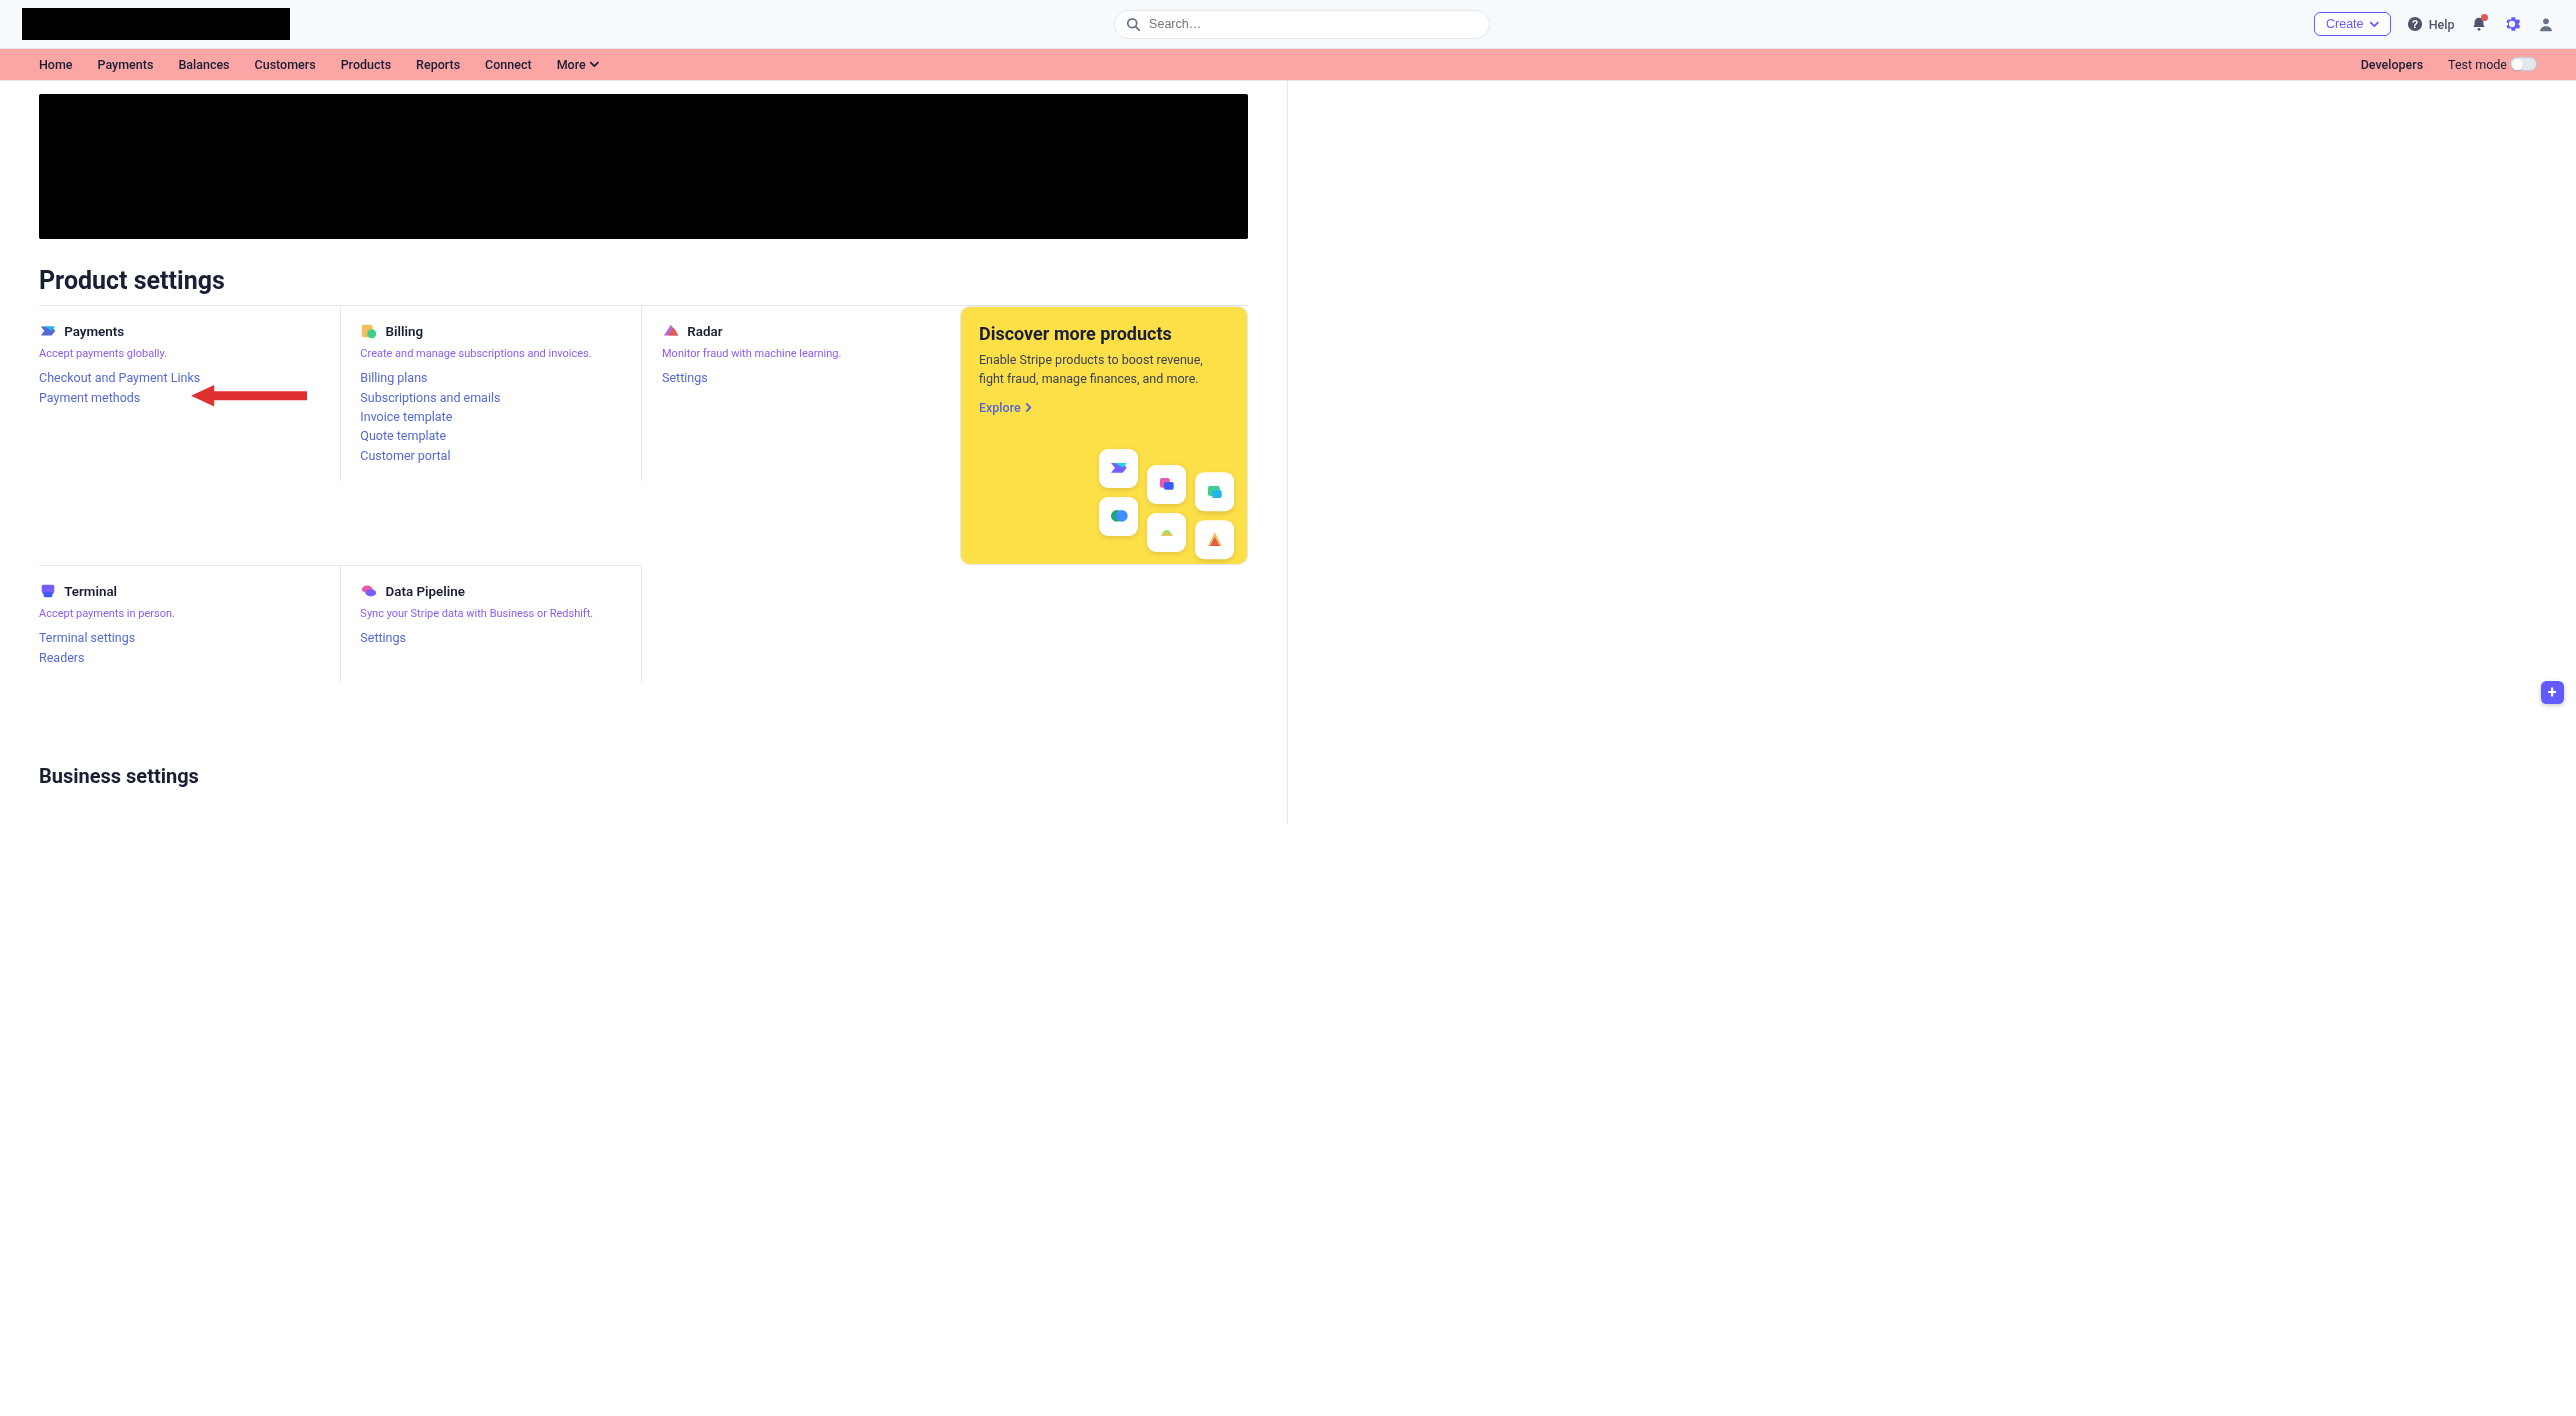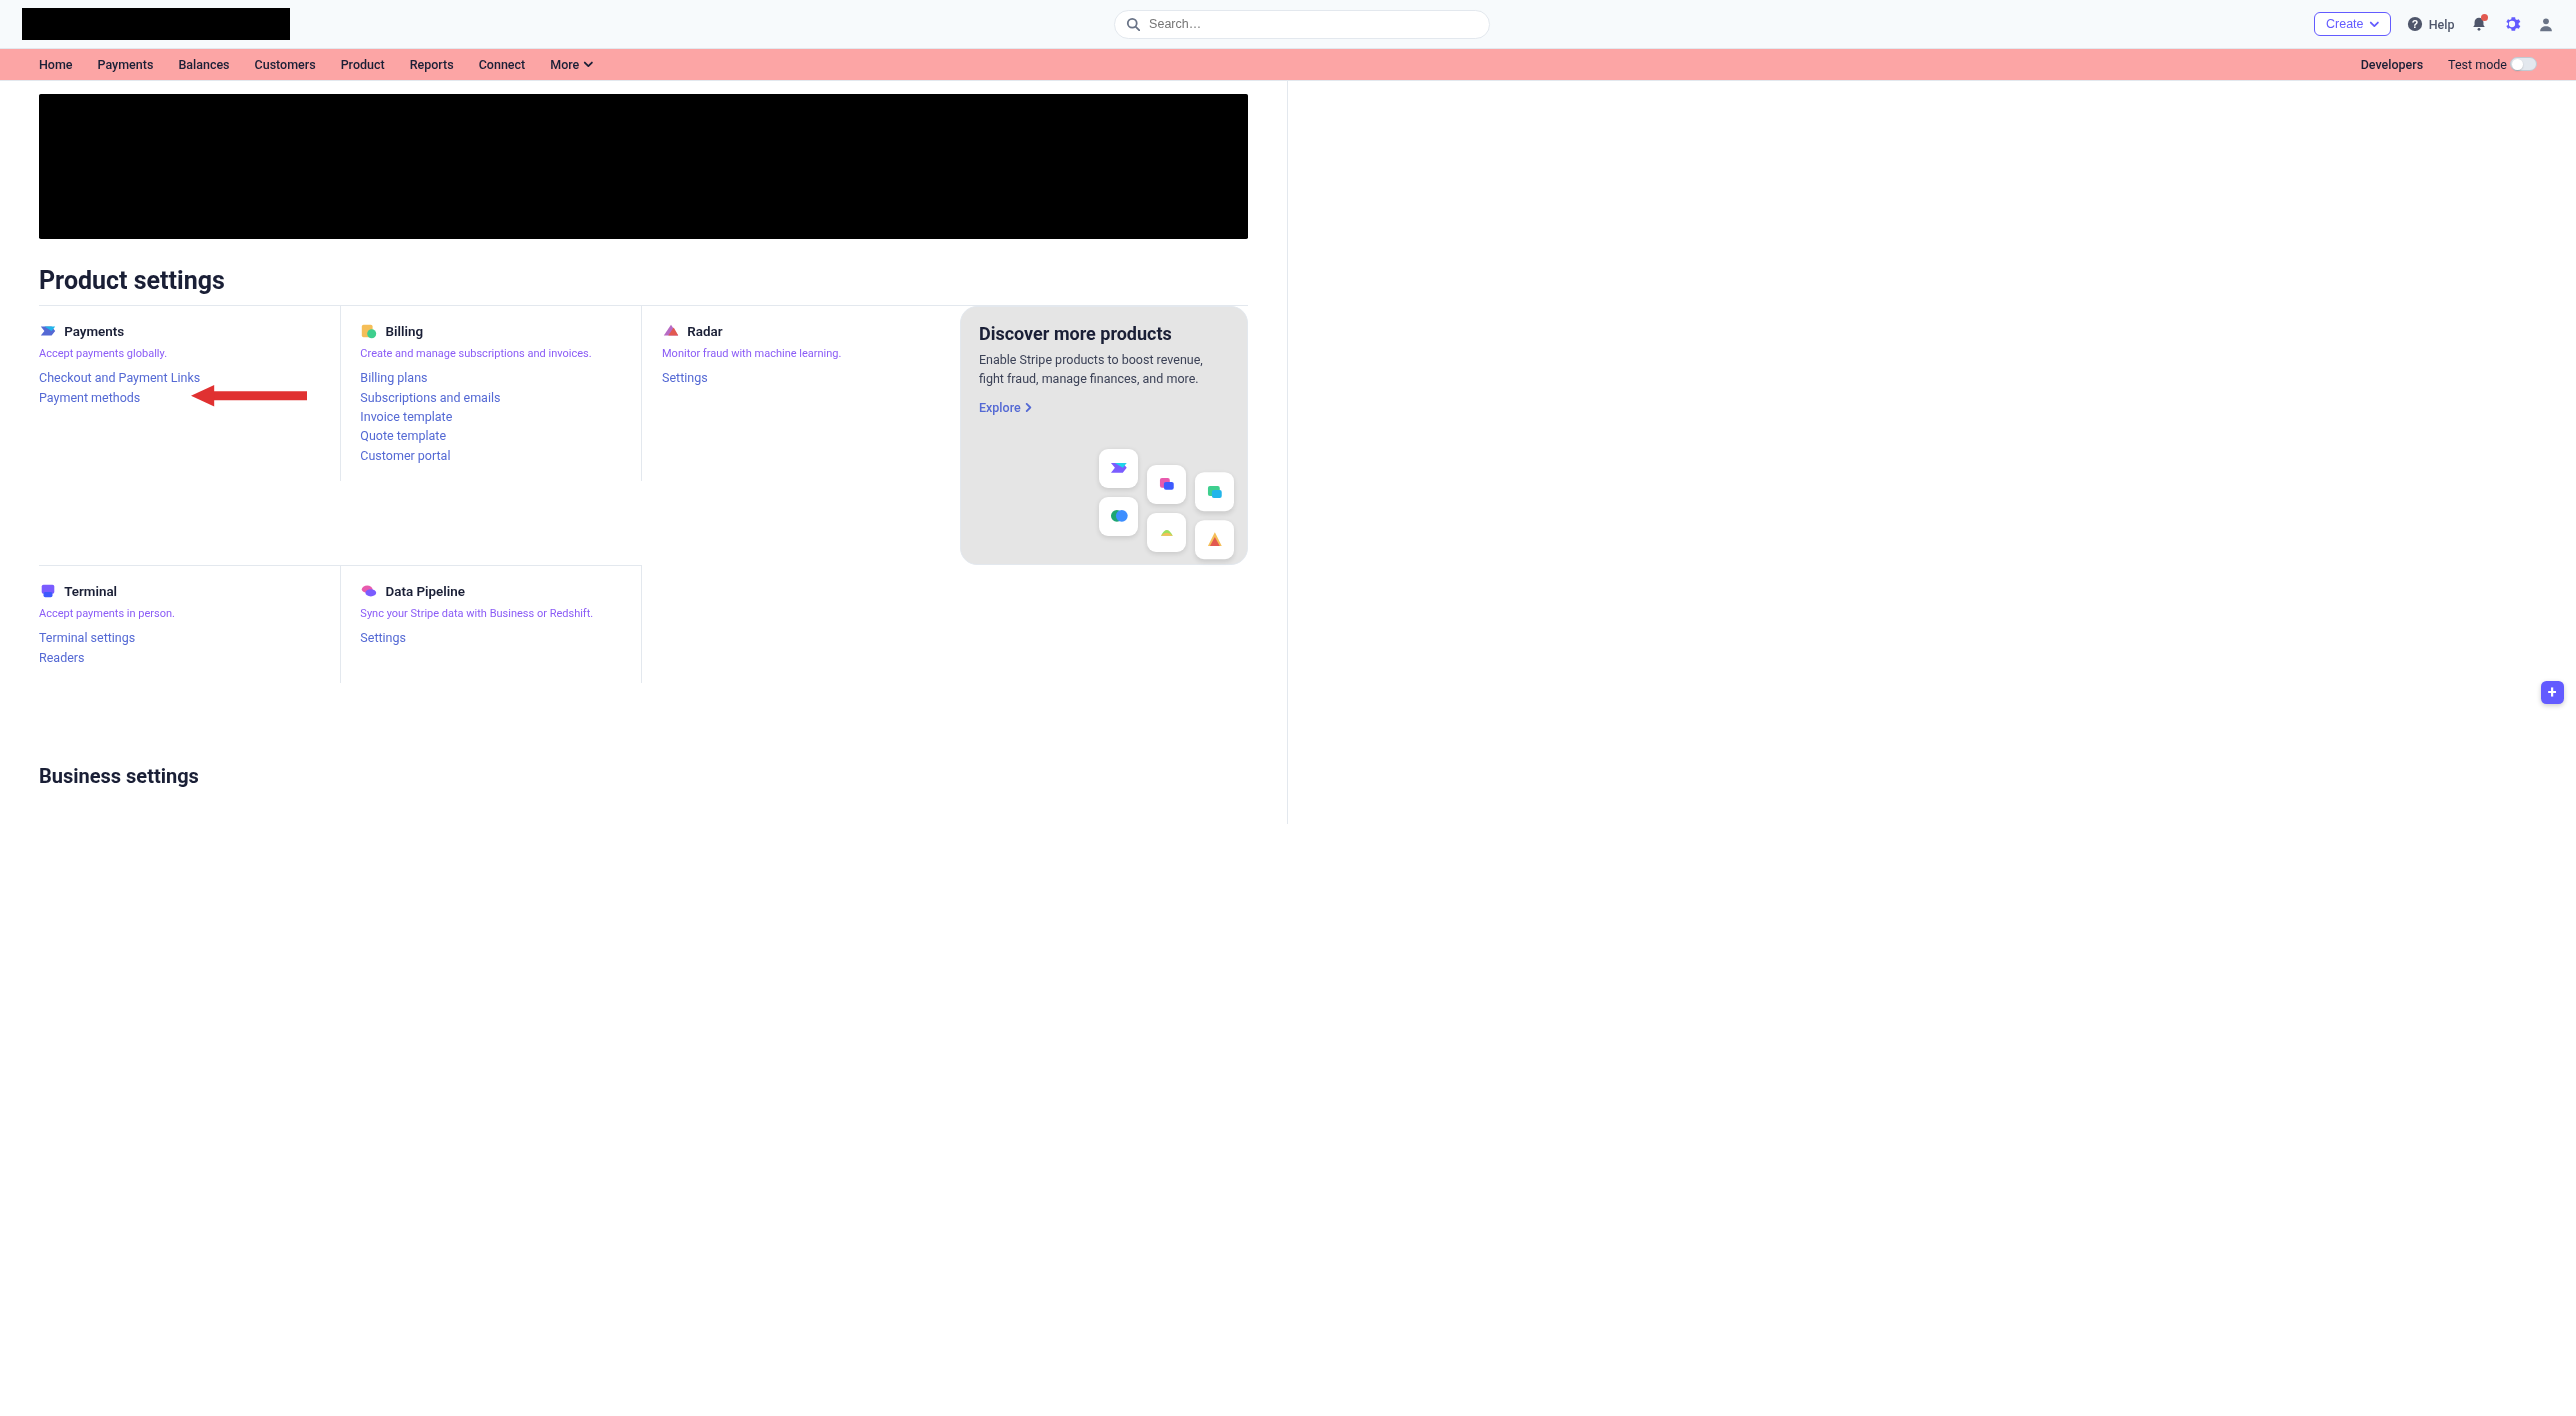--- a/index.html
+++ b/index.html
@@ -116,23 +116,23 @@
     display:block; color:var(--link); text-decoration:none; font-size:12.5px; line-height:1.55; cursor:pointer;
   }
 
   .prod-icon { width:18px; height:18px; border-radius:3.6px; }
 
   
   .promo {
     grid-row: span 2;
     margin-left:16px;
     border:0.9px solid var(--border);
-    border-radius:17px;
+    border-radius:10px;
     padding:16px 18px;
-    background:#e5e5e5;
+    background:#fde047;
     position:relative;
     min-height:259px;
   }
   .promo h2 { font-size:18px; margin:0 0 7.2px 0; font-weight:700;}
   .promo p { font-size:12.5px; color:#3c4257; margin:0 0 12.5px 0; line-height:1.45;}
   .promo .explore { color:var(--link); font-weight:500; cursor:pointer; display:flex; align-items:center; gap:3.6px;}
   .promo-art {
     position:absolute; right:12.5px; bottom:12.5px;
     display:flex; flex-wrap:wrap; gap:9px; width:179px; justify-content:flex-end;
   }
@@ -217,21 +217,21 @@
       </span>
     </div>
   </div>
 </div>
 
 <div class="navbar">
   <span class="nav-item">Home</span>
   <span class="nav-item">Payments</span>
   <span class="nav-item">Balances</span>
   <span class="nav-item">Customers</span>
-  <span class="nav-item">Product</span>
+  <span class="nav-item">Products</span>
   <span class="nav-item">Reports</span>
   <span class="nav-item">Connect</span>
   <span class="nav-item">
     <span>More</span>
     <span>
       <svg width="10.7" height="10.7" viewBox="0 0 12 12">
           <path d="M2 4l4 4 4-4" stroke="#1a1f36" stroke-width="2" fill="none" stroke-linecap="round" stroke-linejoin="round"></path>
         </svg>
     </span>
   </span>

